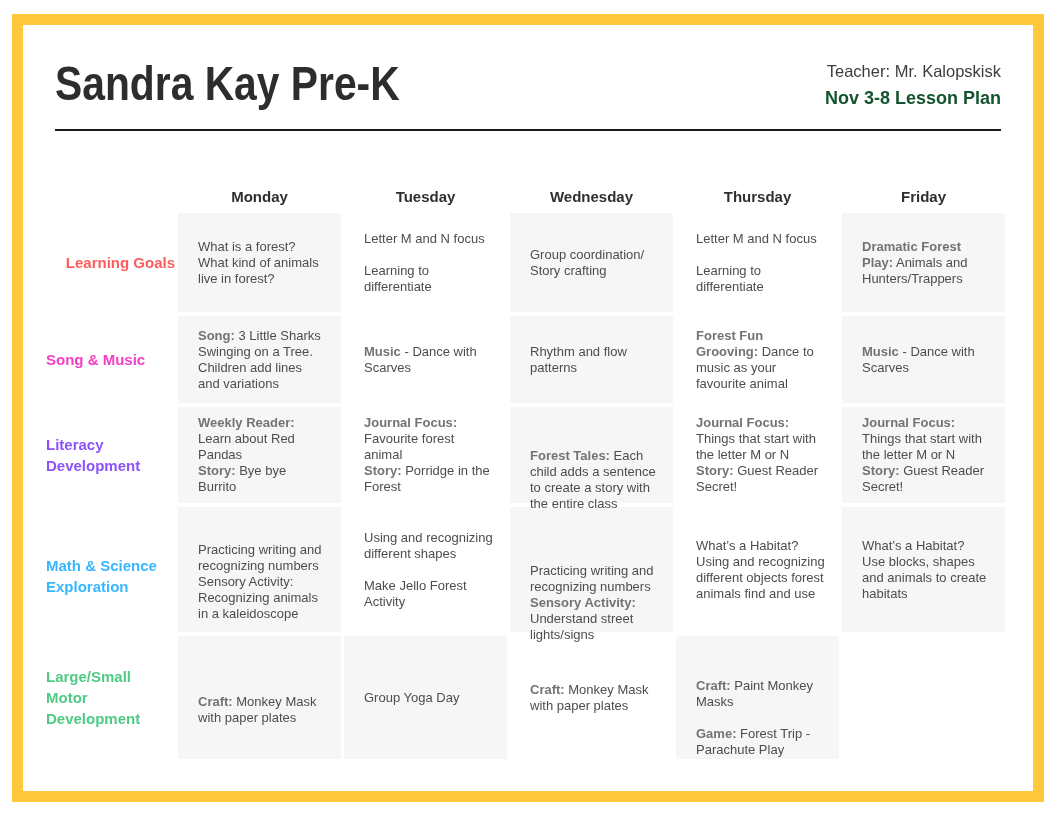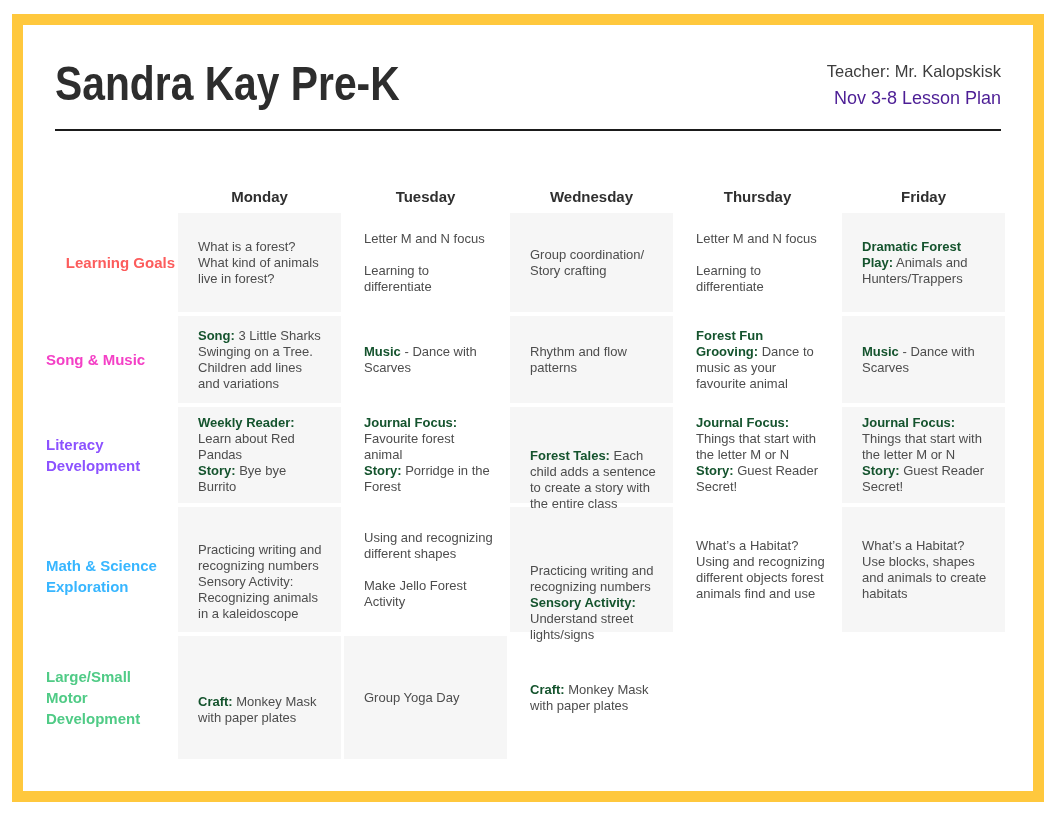--- a/index.html
+++ b/index.html
@@ -18,21 +18,21 @@
     letter-spacing:0px;white-space:nowrap;
     transform:scaleX(0.85);transform-origin:left top;
   }
   .title-rule{
     position:absolute;left:55px;top:129px;width:946px;height:2px;background:#1b1b1b;
   }
   .teacher-block{
     position:absolute;right:55px;top:62px;text-align:right;color:#3d3d3d;
   }
   .teacher-name{font-size:16.5px;font-weight:400;margin-bottom:7px;}
-  .plan-title{font-size:18px;font-weight:400;color:#4c1d95;}
+  .plan-title{font-size:18px;font-weight:700;color:#14532d;}
 
   .lesson-table{
     position:absolute;left:46px;top:183px;
     display:grid;
     grid-template-columns:129px repeat(5,163px);
     grid-template-rows:26px 99px 87px 96px 125px 123px;
     column-gap:3px;row-gap:4px;
   }
   .day-header{
     font-size:15px;font-weight:700;color:#2f2f2f;text-align:center;
@@ -47,21 +47,21 @@
     box-sizing:border-box;
     display:flex;flex-direction:column;justify-content:center;
     padding:8px 14px 8px 20px;
     font-size:13px;line-height:16px;color:#4d4d4d;
     overflow:visible;
   }
   .cell.shade{background:#f6f6f6;}
   .cell-text{overflow:visible;}
   .par{margin:0;}
   .par.empty{height:16px;}
-  .b{font-weight:700;color:#14532d;}
+  .b{font-weight:700;color:#737373;}
   .off12{transform:translateY(12px);}
   .off20{transform:translateY(20px);}
   .off25{transform:translateY(25px);}
   .off33{transform:translateY(33px);}
 </style>
 </head>
 <body>
 
 <div class="frame" style="border-color: rgb(255, 200, 61);"></div>
 
@@ -214,13 +214,20 @@
   <div class="cell shade">
       <div class="cell-text">
         <div class="par"><span>Group Yoga Day</span></div>
       </div>
     </div>
   <div class="cell">
       <div class="cell-text">
         <div class="par"><span class="b">Craft:</span><span> Monkey Mask with paper plates</span></div>
       </div>
     </div>
+  <div class="cell shade">
+      <div class="cell-text off20">
+        <div class="par"><span class="b">Craft:</span><span> Paint Monkey Masks</span></div>
+        <div class="par empty">&nbsp;</div>
+        <div class="par"><span class="b">Game:</span><span> Forest Trip - Parachute Play</span></div>
+      </div>
+    </div>
 </div>
 
 </body></html>

